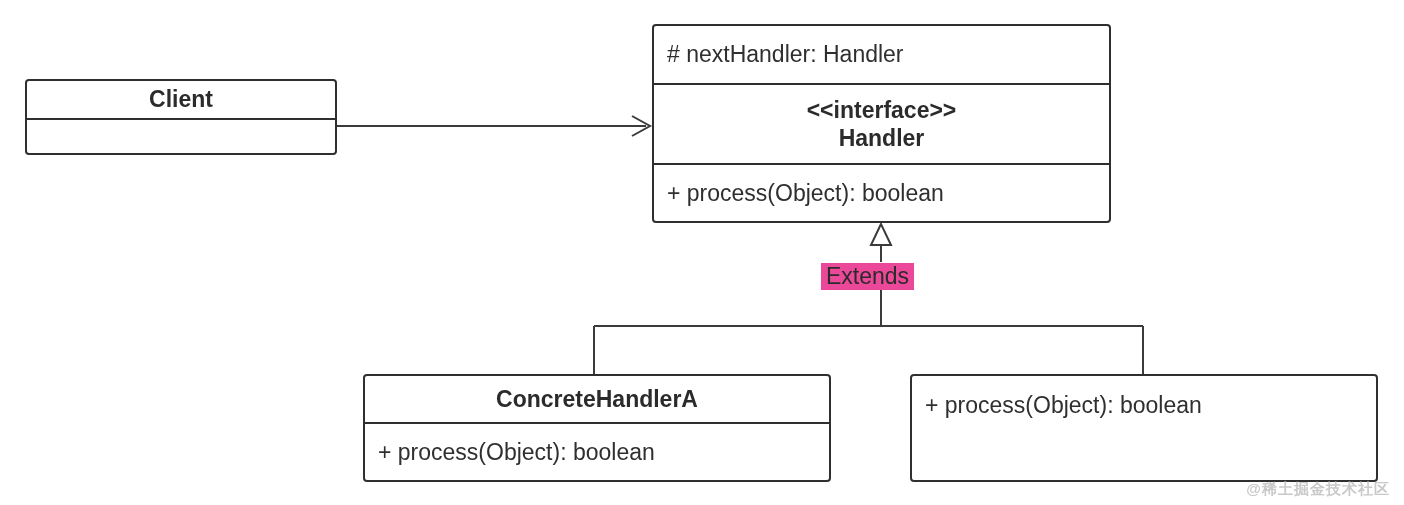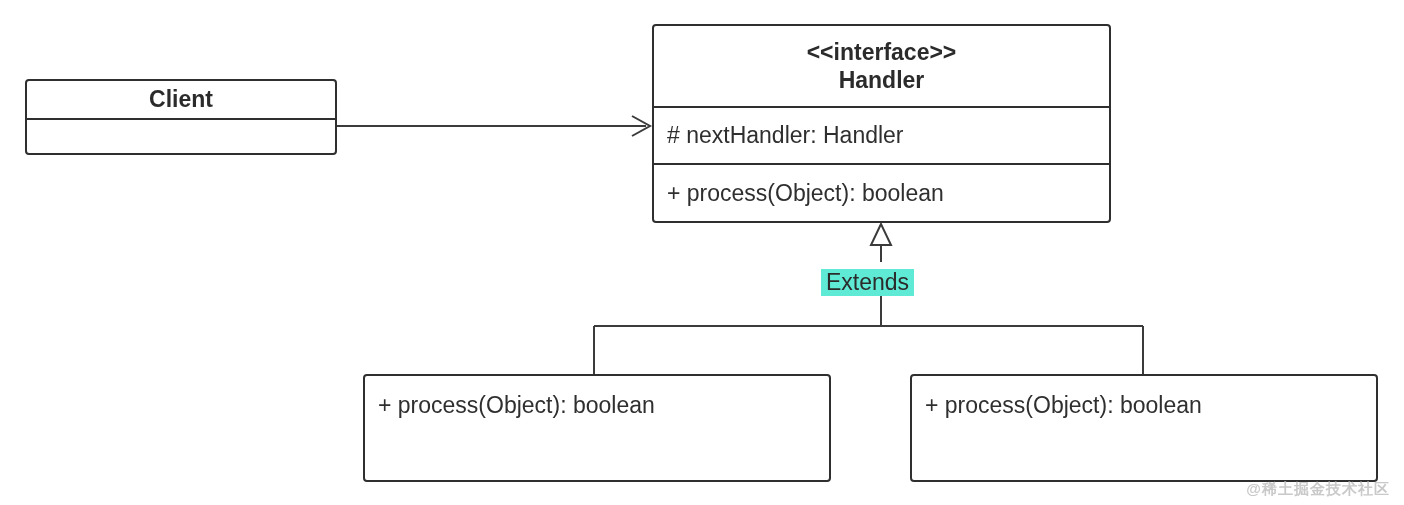--- a/index.html
+++ b/index.html
@@ -139,25 +139,24 @@
     height: 108px;
   }
   #class-concrete-b .uml-title { height: 46px; }
   #class-concrete-b .ops       { height: 58px; }
 
   
   .edge-label {
     position: absolute;
     font-size: 23px;
     color: #2b2b2b;
-    background: #5eead4;
+    background: #ec4899;
     padding: 0 5px;
     white-space: nowrap;
     z-index: 3;
-    margin-top: 6px;
   }
   #label-extends {
     left: 821px;
     top: 263px;
   }
 
   
   #watermark {
     position: absolute;
     right: 14px;
@@ -199,33 +198,36 @@
   </svg>
 
   <div class="uml-class" id="class-client">
     <div class="uml-compartment uml-title">
       <span class="classname">Client</span>
     </div>
     <div class="uml-compartment uml-empty"></div>
   </div>
 
   <div class="uml-class" id="class-handler">
+    <div class="uml-compartment uml-member attrs">
+      <span># nextHandler: Handler</span>
+    </div>
     <div class="uml-compartment uml-title">
       <span class="stereotype">&lt;&lt;interface&gt;&gt;</span>
       <span class="classname">Handler</span>
     </div>
-    <div class="uml-compartment uml-member attrs">
-      <span># nextHandler: Handler</span>
-    </div>
     <div class="uml-compartment uml-member ops">
       <span>+ process(Object): boolean</span>
     </div>
   </div>
 
   <div class="uml-class" id="class-concrete-a">
+    <div class="uml-compartment uml-title">
+      <span class="classname">ConcreteHandlerA</span>
+    </div>
     <div class="uml-compartment uml-member ops">
       <span>+ process(Object): boolean</span>
     </div>
   </div>
 
   <div class="uml-class" id="class-concrete-b">
     <div class="uml-compartment uml-member ops">
       <span>+ process(Object): boolean</span>
     </div>
   </div>

